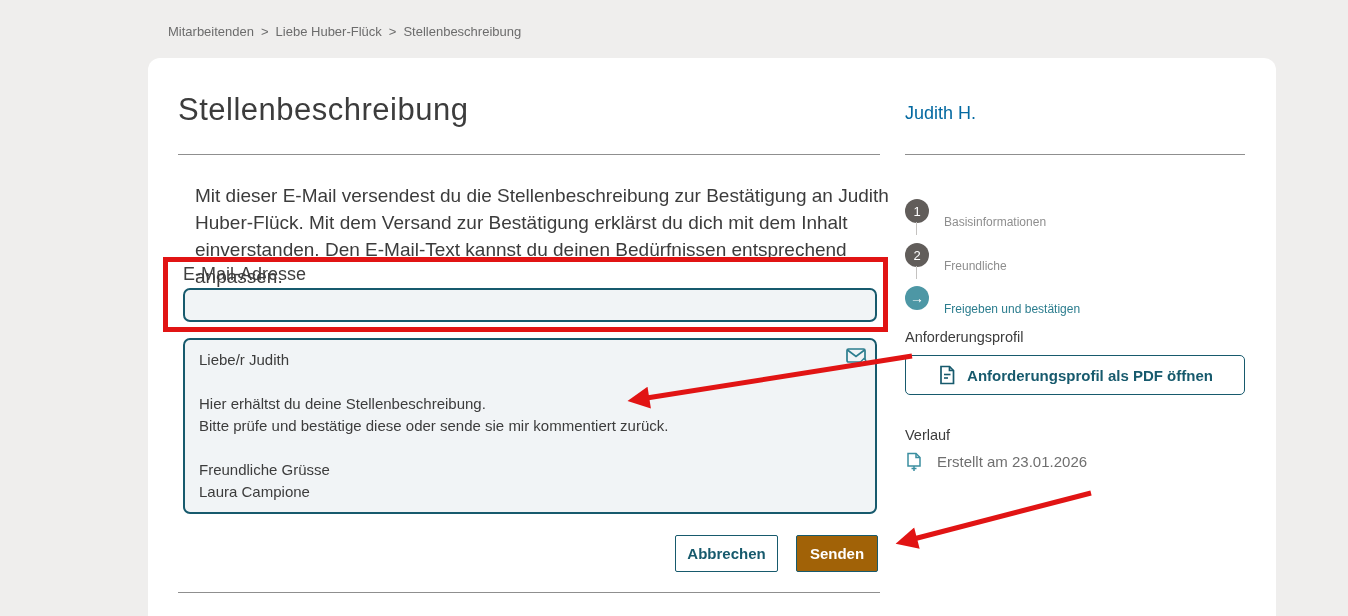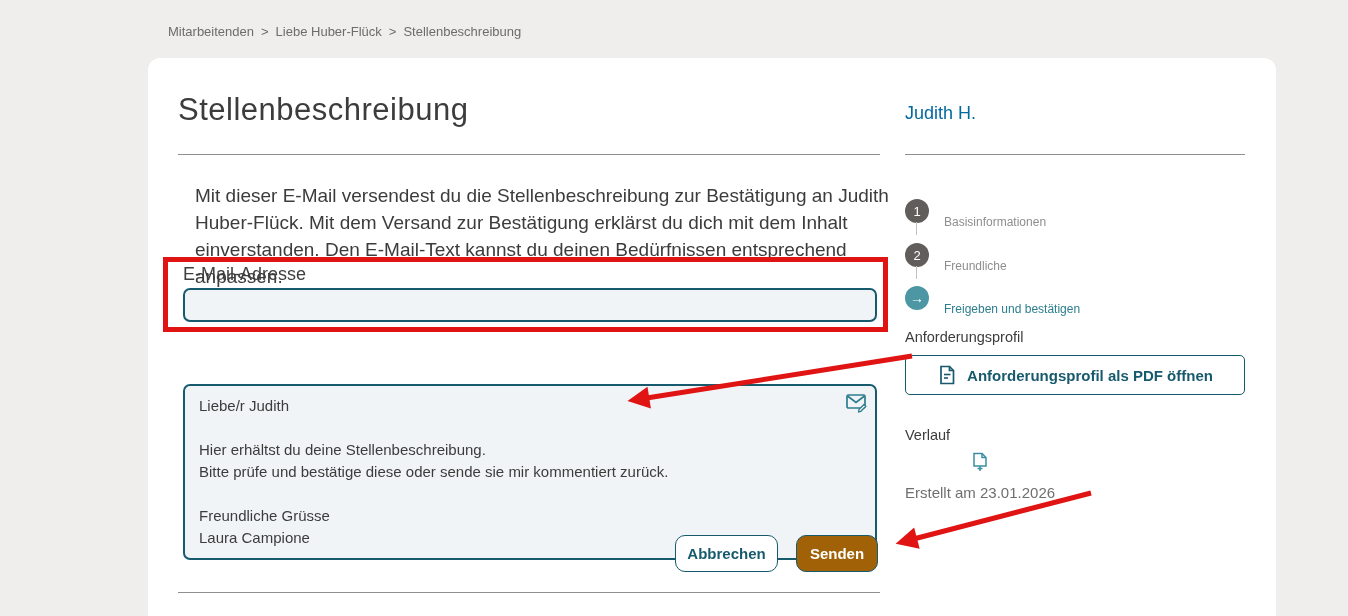--- a/index.html
+++ b/index.html
@@ -44,33 +44,33 @@
   .email-label {
     position: absolute; left: 35px; top: 206px;
     font-size: 18px; color: #3f3f3f;
   }
   .email-input {
     position: absolute; left: 35px; top: 230px; width: 694px; height: 34px;
     background: #f1f4f6; border: 2px solid #175a6d; border-radius: 7px;
     font-size: 15px; padding: 0 12px; color: #3c3c3c; outline: none;
   }
   .message-wrap {
-    position: absolute; left: 35px; top: 280px; width: 694px; height: 176px; margin-top: 46px;
+    position: absolute; left: 35px; top: 280px; width: 694px; height: 176px;
   }
   .message-area {
     width: 100%; height: 100%; resize: none; outline: none;
     background: #f1f4f6; border: 2px solid #175a6d; border-radius: 7px;
     font-family: "Liberation Sans", sans-serif;
     font-size: 15px; line-height: 22px; padding: 9px 14px; color: #3c3c3c;
   }
   .mail-edit-icon { position: absolute; right: 10px; top: 7px; width: 22px; height: 22px; }
 
   
   .btn {
-    position: absolute; height: 37px; border-radius: 10px;
+    position: absolute; height: 37px; border-radius: 2px;
     font-family: "Liberation Sans", sans-serif;
     font-size: 15px; font-weight: 700; cursor: pointer;
     display: flex; align-items: center; justify-content: center;
   }
   .btn-cancel {
     left: 527px; top: 477px; width: 103px;
     background: #ffffff; border: 1.5px solid #175a6d; color: #175a6d;
   }
   .btn-send {
     left: 648px; top: 477px; width: 82px;
@@ -101,21 +101,21 @@
   .pdf-button {
     position: absolute; left: 757px; top: 297px; width: 340px; height: 40px;
     background: #ffffff; border: 1.5px solid #175a6d; border-radius: 5px;
     display: flex; align-items: center; justify-content: center; gap: 10px;
     font-size: 15px; font-weight: 700; color: #175a6d; cursor: pointer;
     font-family: "Liberation Sans", sans-serif;
   }
   .history-row {
     position: absolute; left: 757px; top: 394px;
     display: flex; align-items: center; gap: 13px;
-    font-size: 15px; color: #6f6f6f; flex-direction: column;
+    font-size: 15px; color: #6f6f6f;
   }
 
   
   .anno-box {
     position: absolute; left: 163px; top: 257px; width: 725px; height: 75px;
     border: 5px solid #e11414; z-index: 20; pointer-events: none;
   }
   .anno-svg { position: absolute; inset: 0; z-index: 21; pointer-events: none; }
 </style>
 </head>

